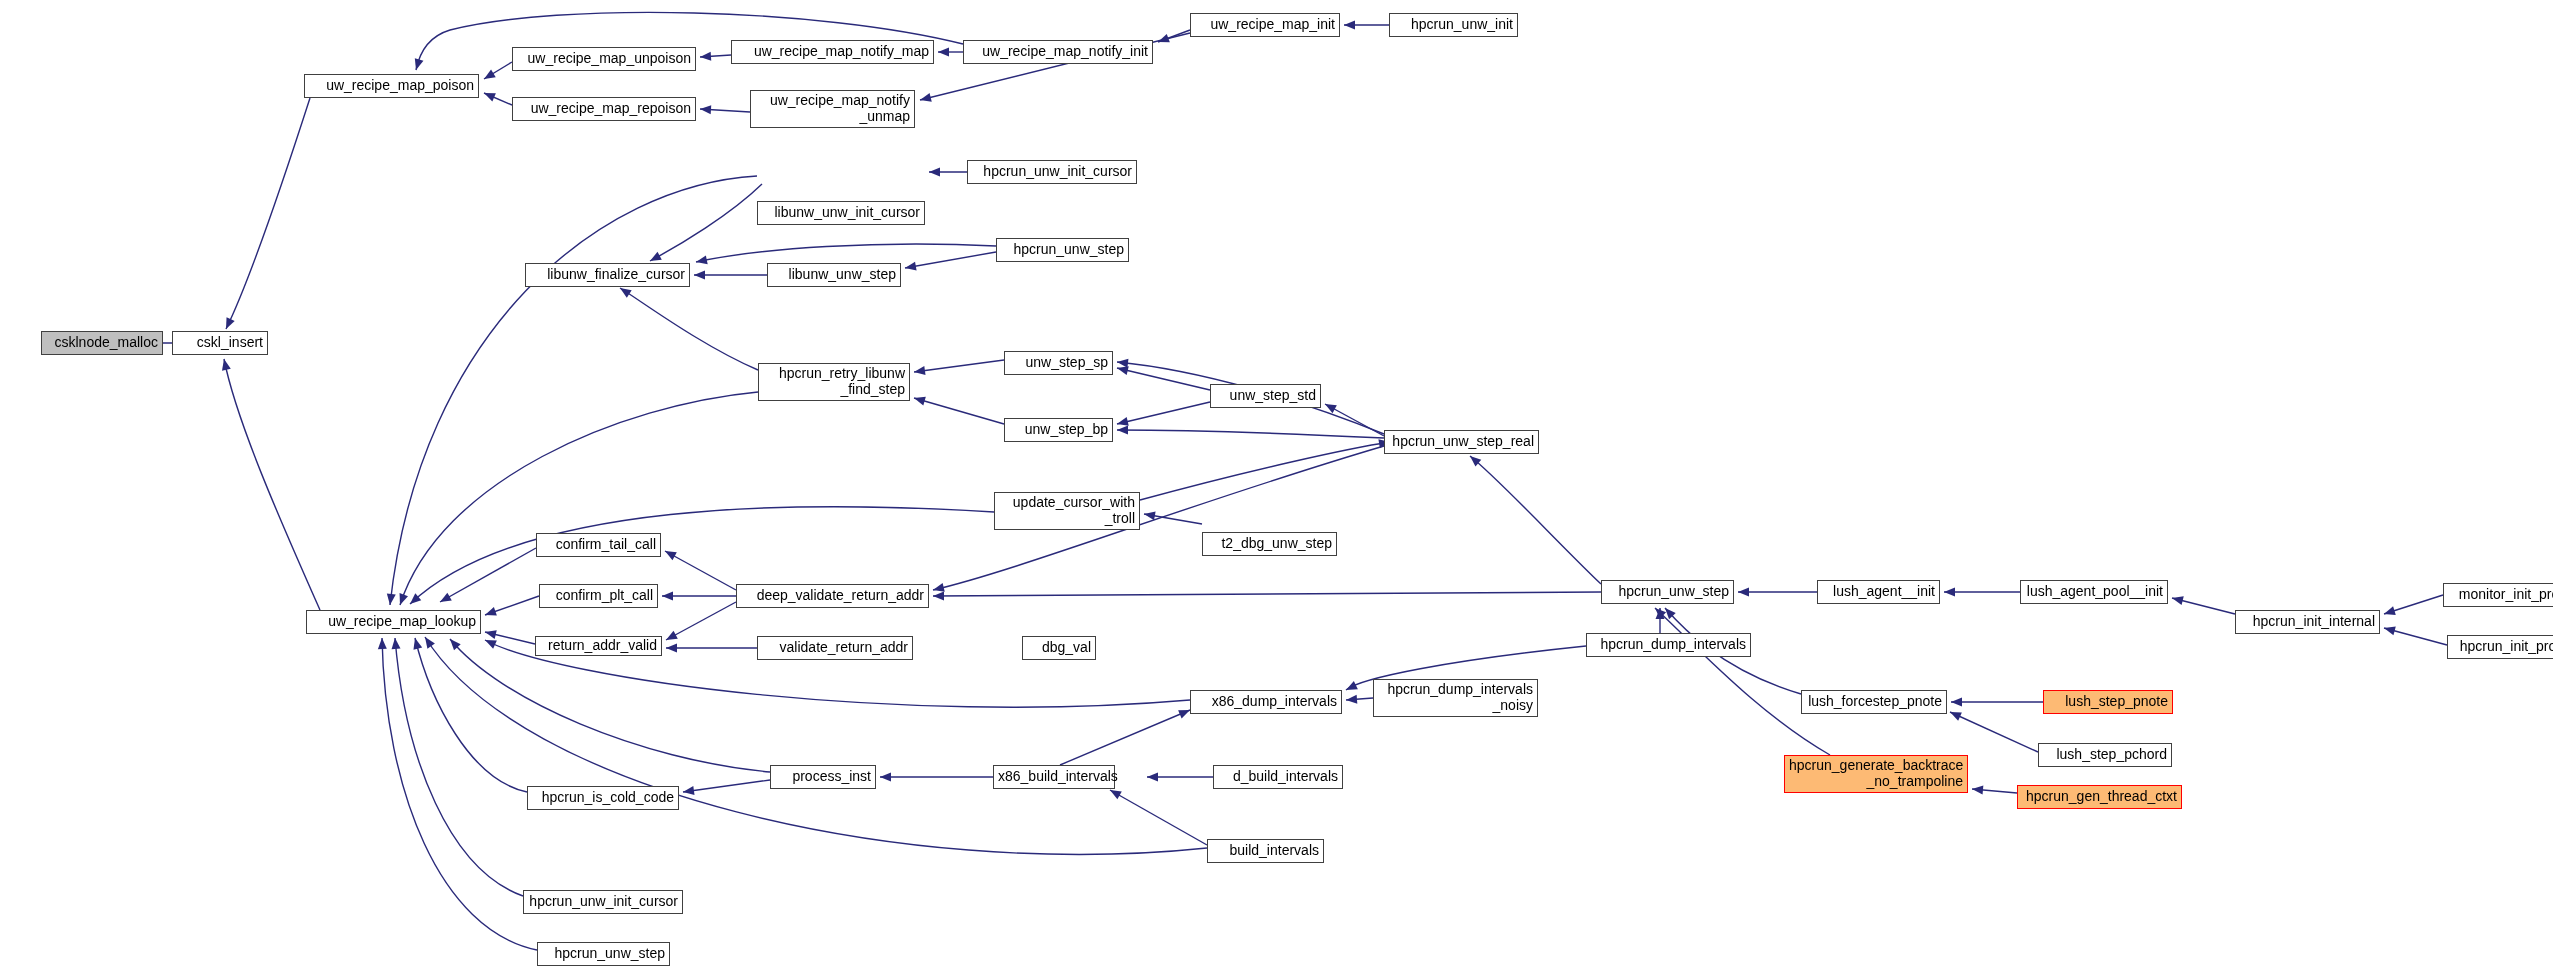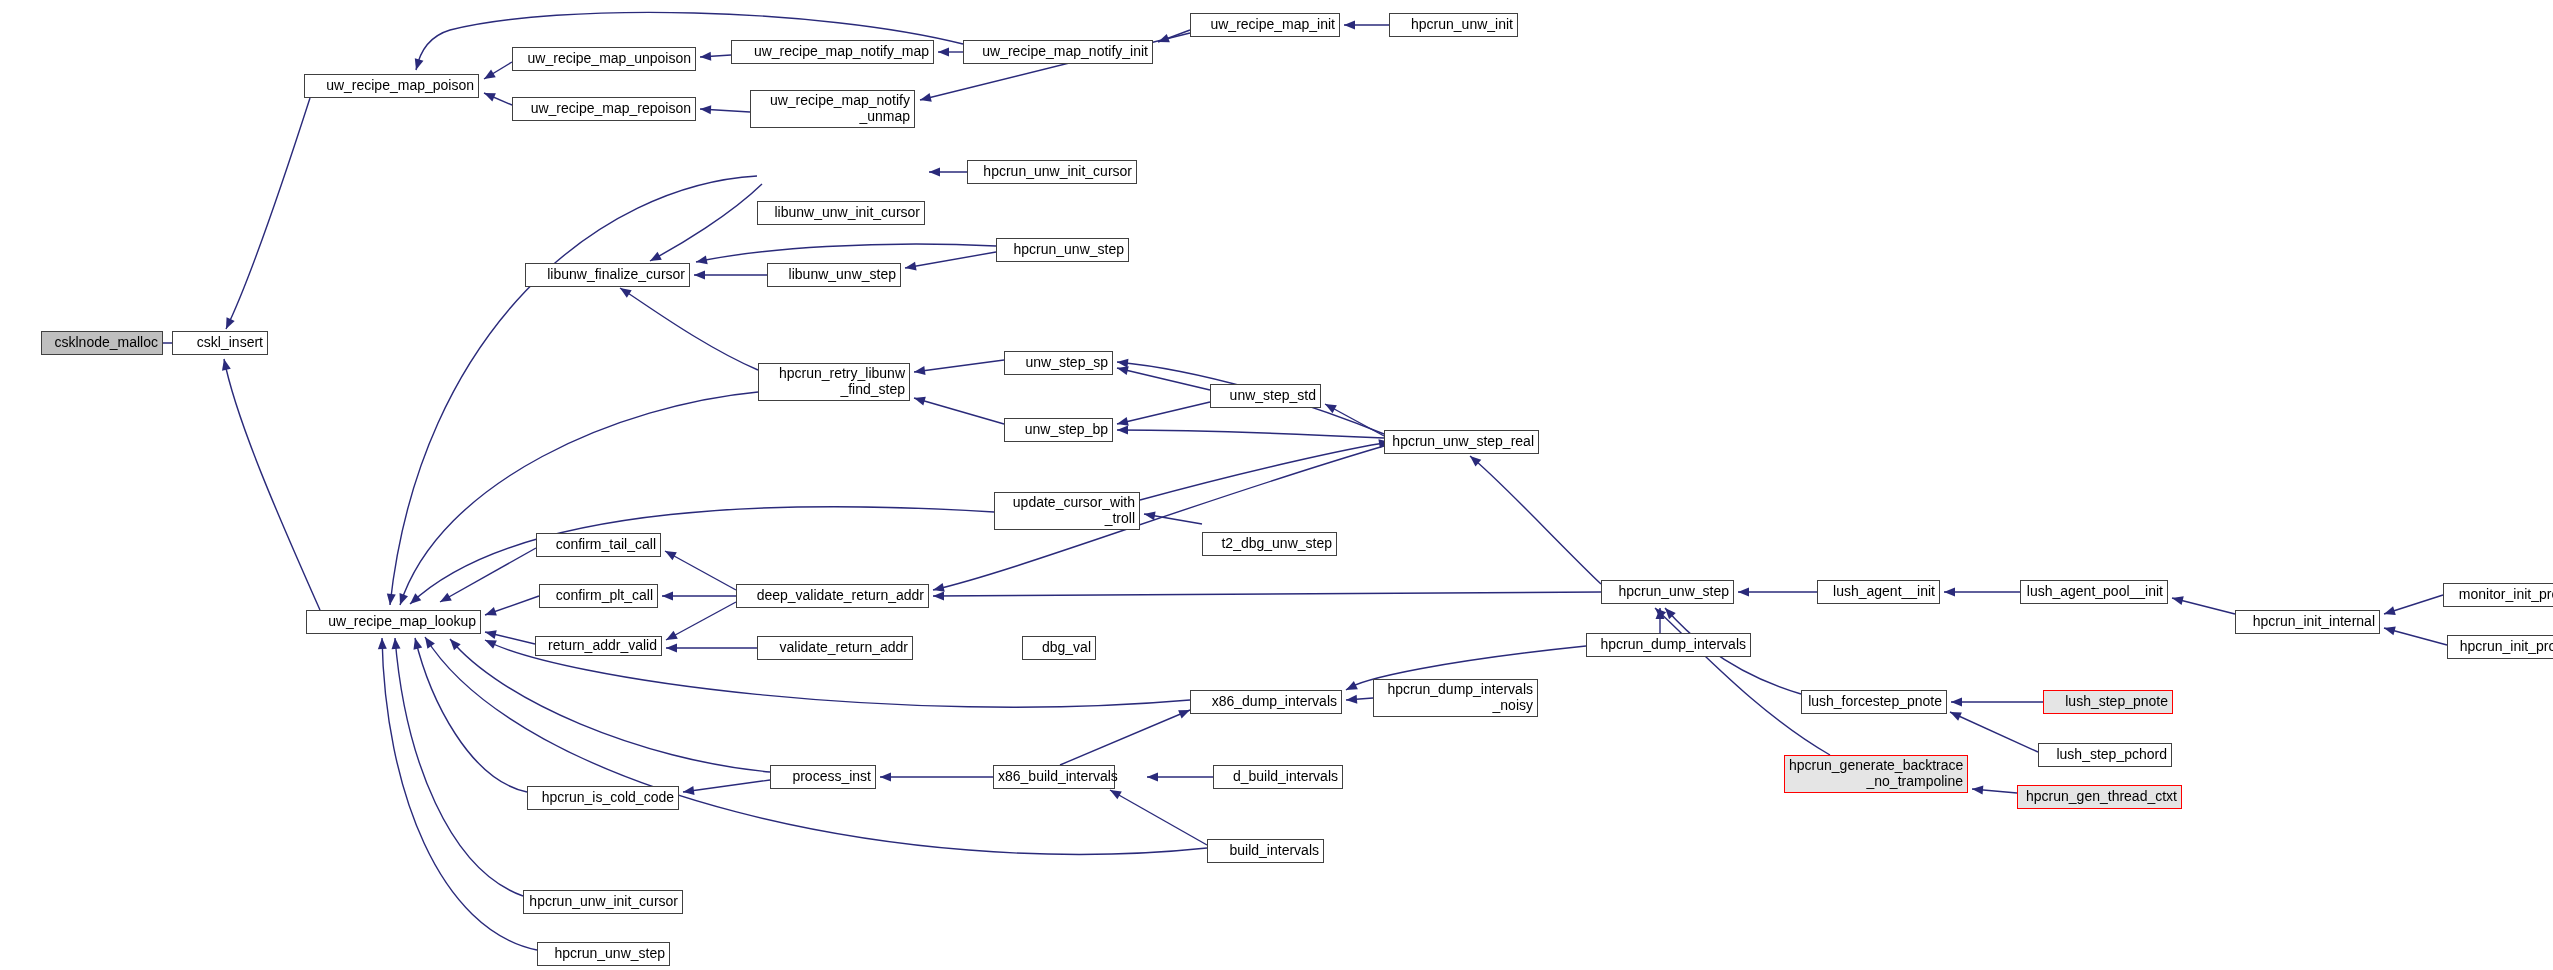--- a/index.html
+++ b/index.html
@@ -50,21 +50,21 @@
     letter-spacing: 0px;
     padding: 0 4px;
     cursor: pointer;
   }
   .node.root {
     background: #bfbfbf;
     border-color: #404040;
   }
   .node.red {
     border-color: #ff0000;
-    background: #e5e5e5;
+    background: #fdba74;
   }
   .node-label {
     display: block;
     width: 100%;
     white-space: pre-line;
   }
 </style>
 </head>
 <body>
 

